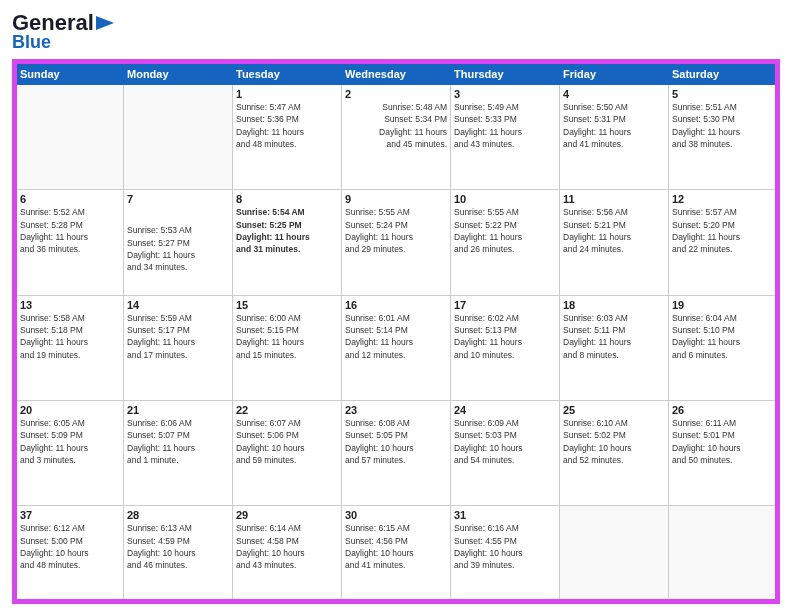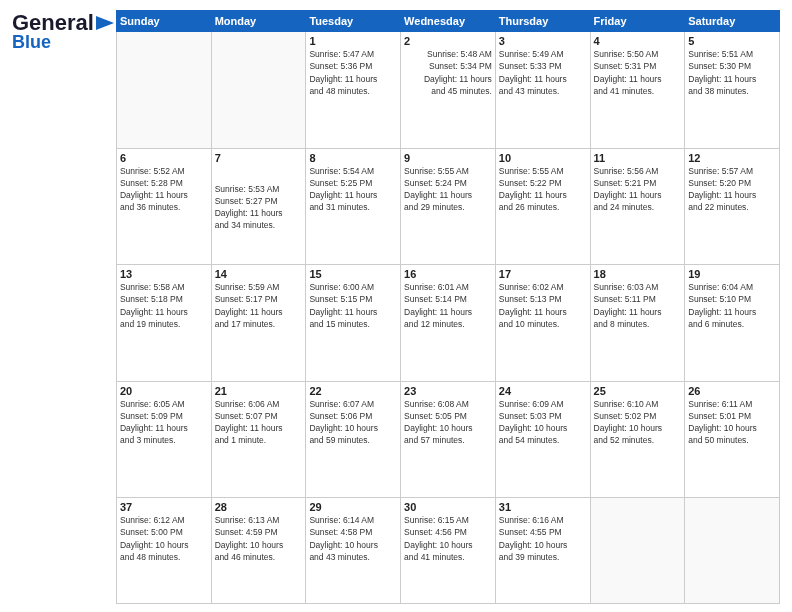--- a/index.html
+++ b/index.html
@@ -8,21 +8,21 @@
       background: #fff;
       width: 792px;
       height: 612px;
       overflow: hidden;
     }
     .page {
       width: 792px;
       height: 612px;
       padding: 10px 12px 8px 12px;
       display: flex;
-      flex-direction: row;
+      flex-direction: column;
     }
     .header {
       display: flex;
       justify-content: space-between;
       align-items: flex-start;
       margin-bottom: 6px;
     }
     .logo-container {
       display: flex;
       align-items: center;
@@ -35,21 +35,21 @@
       font-weight: bold;
       color: #222;
       line-height: 1.1;
     }
     .location {
       font-size: 14px;
       color: #444;
     }
     .calendar {
       flex: 1;
-      border: 1px solid #d946ef;
+      border: 5px solid #d946ef;
       border-collapse: collapse;
       width: 100%;
       table-layout: fixed;
       padding-left: 44px;
     }
     .calendar th {
       background: #1565c0;
       color: #fff;
       font-size: 11px;
       font-weight: bold;
@@ -165,21 +165,21 @@
           </td>
           <td>
             <span class="day-num">7</span>
             <div class="day-info" style="white-space: pre-line; margin-top: 19px;">Sunrise: 5:53 AM
 Sunset: 5:27 PM
 Daylight: 11 hours
 and 34 minutes.</div>
           </td>
           <td>
             <span class="day-num">8</span>
-            <div class="day-info" style="white-space: pre-line;">Sunrise: 5:54 AM
+            <div class="day-info" style="white-space: pre-line; font-weight: bold;">Sunrise: 5:54 AM
 Sunset: 5:25 PM
 Daylight: 11 hours
 and 31 minutes.</div>
           </td>
           <td>
             <span class="day-num">9</span>
             <div class="day-info" style="white-space: pre-line;">Sunrise: 5:55 AM
 Sunset: 5:24 PM
 Daylight: 11 hours
 and 29 minutes.</div>

